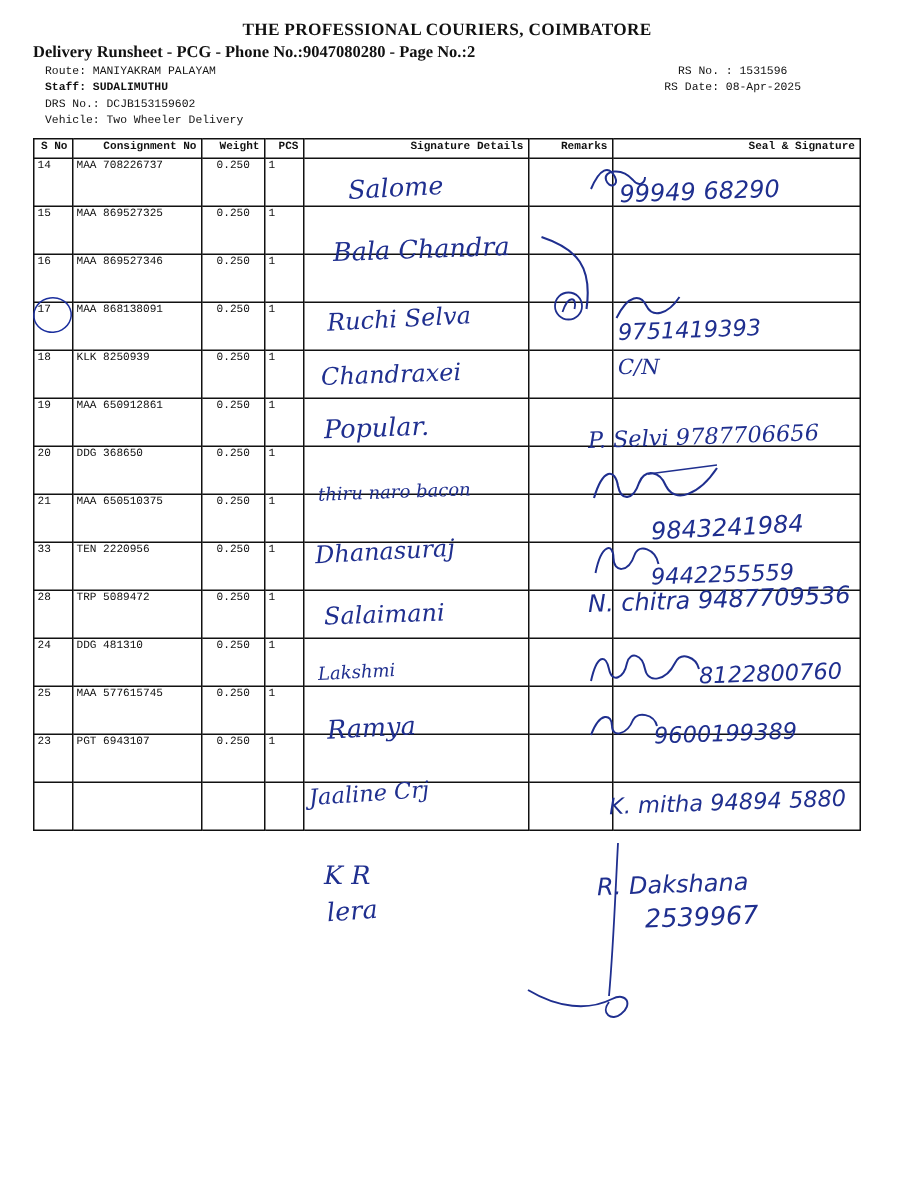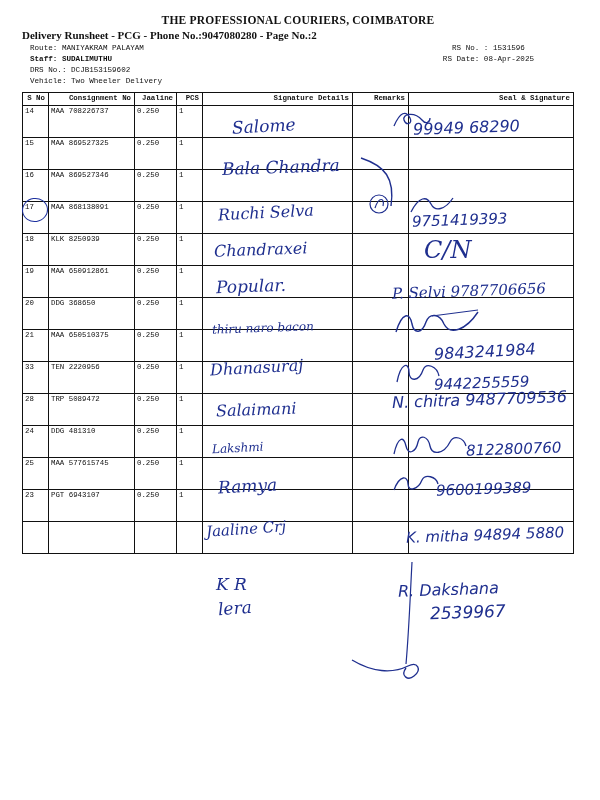--- a/index.html
+++ b/index.html
@@ -73,21 +73,21 @@
   }
   col.c-sno { width: 26px; }
   col.c-cons { width: 86px; }
   col.c-weight { width: 42px; }
   col.c-pcs { width: 26px; }
   col.c-consignee { width: 150px; }
   col.c-remarks { width: 56px; }
   col.c-seal { width: auto; }
 
   td.sno { text-align: left; padding-left: 4px; position: relative; }
-  td.weight { text-align: left; padding-left: 4px; }
+  td.weight { text-align: center; padding-left: 4px; }
   td.pcs { text-align: left; padding-left: 5px; }
 
   
   .circle-mark {
     position: absolute;
     left: -1px;
     top: -4px;
     width: 24px;
     height: 22px;
     border: 1.4px solid #1b2f9e;
@@ -140,21 +140,21 @@
         <col class="c-weight">
         <col class="c-pcs">
       <col class="c-consignee">
         <col class="c-remarks">
         <col class="c-seal">
     </colgroup>
     <thead>
       <tr>
         <th>S No</th>
         <th>Consignment No</th>
-        <th>Jaaline</th>
+        <th>Weight</th>
         <th>PCS</th>
         <th>Signature Details</th>
         <th>Remarks</th>
         <th>Seal &amp; Signature</th>
       </tr>
     </thead>
     <tbody>
       <tr>
         <td class="sno">14</td>
         <td>MAA 708226737</td>
@@ -302,21 +302,21 @@
 
     <div class="hw" style="left:218px; top:205px; font-size:16px; transform:rotate(-3deg);">Ruchi Selva</div>
     <div class="hw sig" style="left:412px; top:213px; font-size:15px; transform:rotate(-2deg);">9751419393</div>
     <svg class="hw" style="left:365px; top:190px;" width="100" height="30" viewBox="0 0 100 30">
       <circle cx="14" cy="14" r="9" fill="none" stroke="#1f2f8f" stroke-width="1.2"></circle>
       <path d="M10 18 C14 6, 20 8, 18 16" fill="none" stroke="#1f2f8f" stroke-width="1.2"></path>
       <path d="M46 22 C54 6, 62 6, 66 14 C70 22, 80 20, 88 8" fill="none" stroke="#1f2f8f" stroke-width="1.3"></path>
     </svg>
 
     <div class="hw" style="left:214px; top:242px; font-size:16px; transform:rotate(-2deg);">Chandraxei</div>
-    <div class="hw" style="left:424px; top:238px; font-size:24px;">C/N</div>
+    <div class="hw" style="left:412px; top:238px; font-size:14px;">C/N</div>
 
     <div class="hw" style="left:216px; top:278px; font-size:17px; transform:rotate(-2deg);">Popular.</div>
     <div class="hw" style="left:392px; top:284px; font-size:15px; transform:rotate(-2deg);">P. Selvi 9787706656</div>
 
     <div class="hw" style="left:212px; top:322px; font-size:12px; transform:rotate(-2deg);">thiru naro bacon</div>
     <div class="hw sig" style="left:434px; top:344px; font-size:16px; transform:rotate(-3deg);">9843241984</div>
     <svg class="hw" style="left:392px; top:308px;" width="90" height="30" viewBox="0 0 90 30">
       <path d="M4 24 C10 4, 18 4, 20 16 C22 26, 30 26, 34 14 C38 4, 48 6, 52 16 C58 28, 74 22, 86 4" fill="none" stroke="#1f2f8f" stroke-width="1.4"></path>
       <path d="M40 8 L86 2" fill="none" stroke="#1f2f8f" stroke-width="1"></path>
     </svg>

